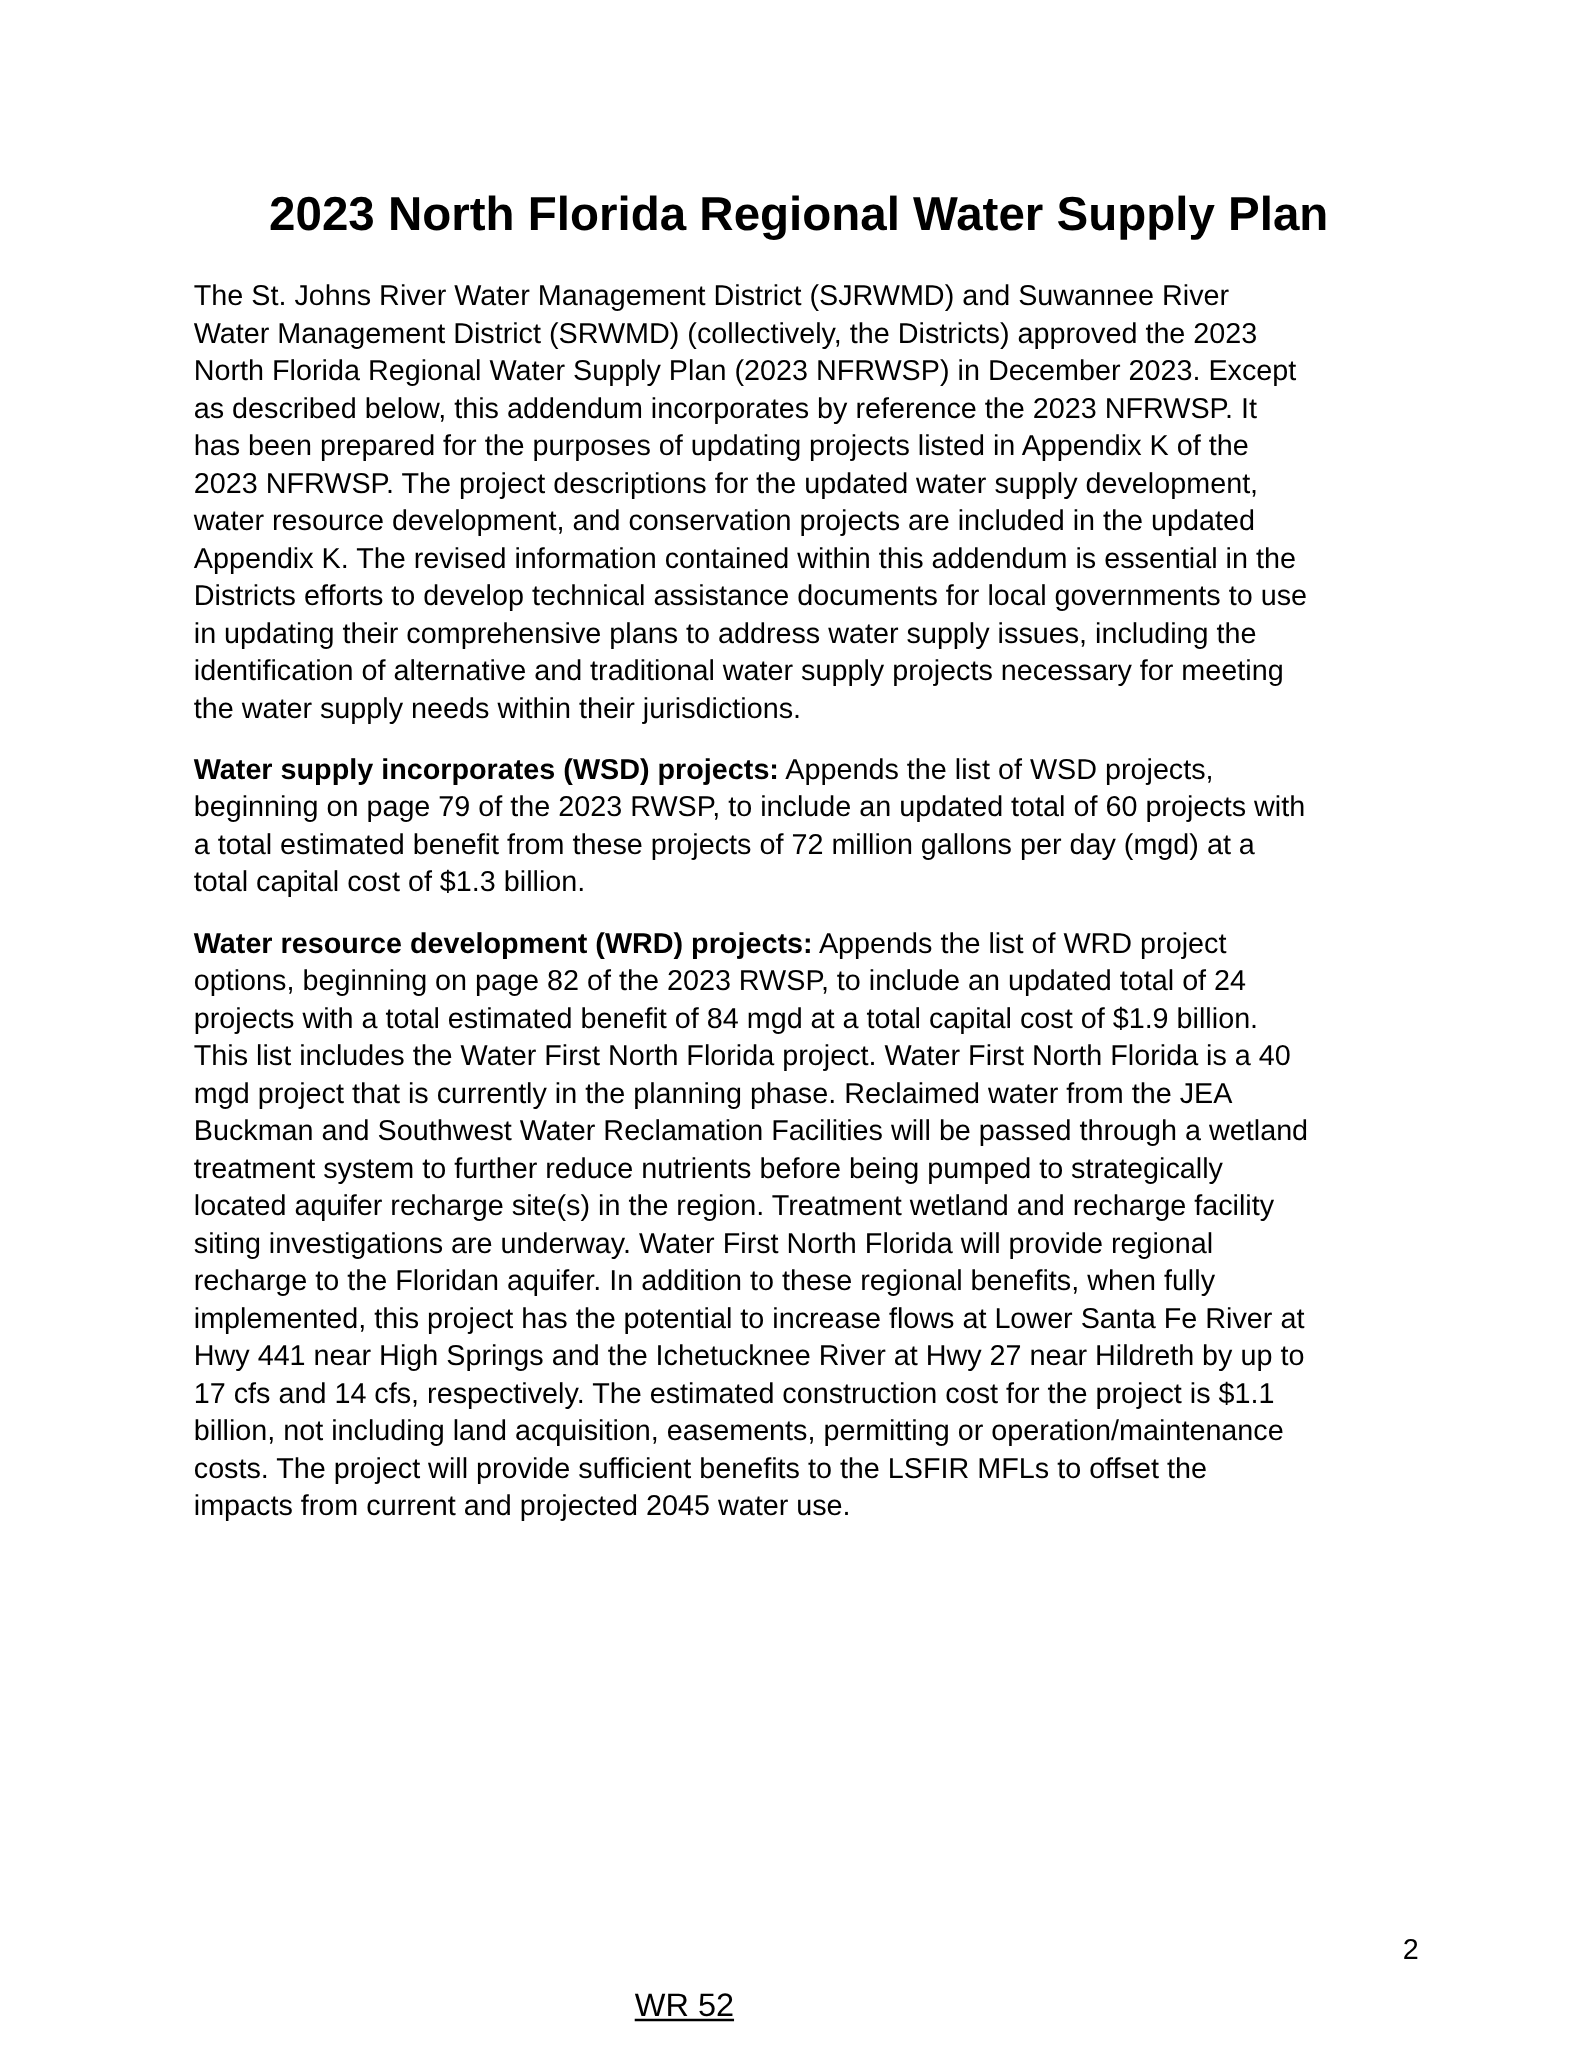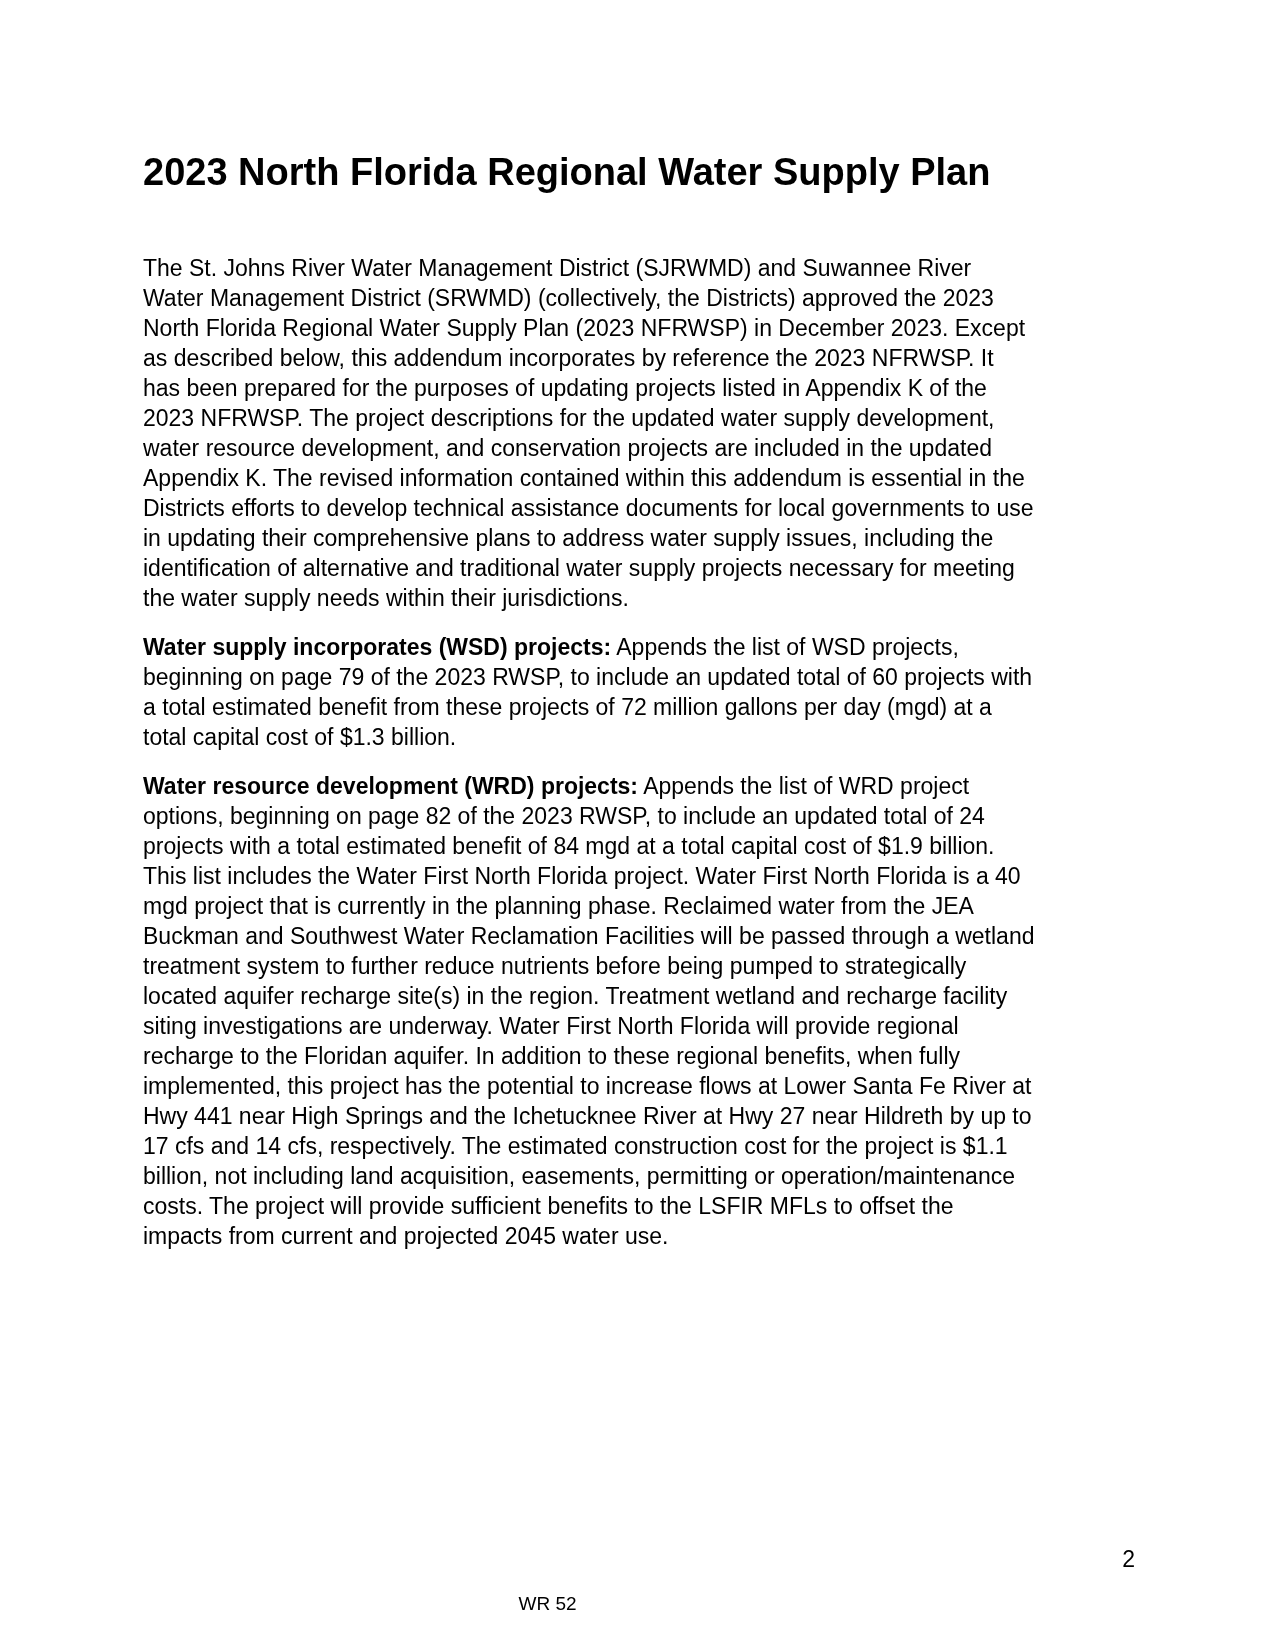--- a/index.html
+++ b/index.html
@@ -16,28 +16,29 @@
     color: #000000;
     overflow: hidden;
   }
   .content {
     position: absolute;
     left: 143px;
     top: 0;
     width: 992px;
   }
   .doc-title {
-    margin: 149px 0 57px 0;
+    margin: 149px 0 25px 0;
     font-size: 38px;
     line-height: 47px;
     font-weight: bold;
+    text-align: center;
   }
   .doc-title span { display: block; }
   .para {
-    margin: 0 0 19px 0;
+    margin: 0 0 19px 12px;
     font-size: 23px;
     line-height: 30px;
     font-weight: normal;
   }
   .para .lead {
     font-weight: bold;
   }
   .para .body-lines {
     white-space: pre;
   }
@@ -49,22 +50,23 @@
     text-align: right;
     font-size: 23px;
     line-height: 30px;
   }
   .doc-ref {
     position: absolute;
     top: 1589px;
     left: 0;
     width: 1095px;
     text-align: center;
-    font-size: 19px;
+    font-size: 26px;
     line-height: 30px;
+    text-decoration: underline;
   }
 </style>
 </head>
 <body>
 
 <div class="page">
   <div class="content">
 
     <h1 class="doc-title">
       <span>2023 North Florida Regional Water Supply Plan</span>

